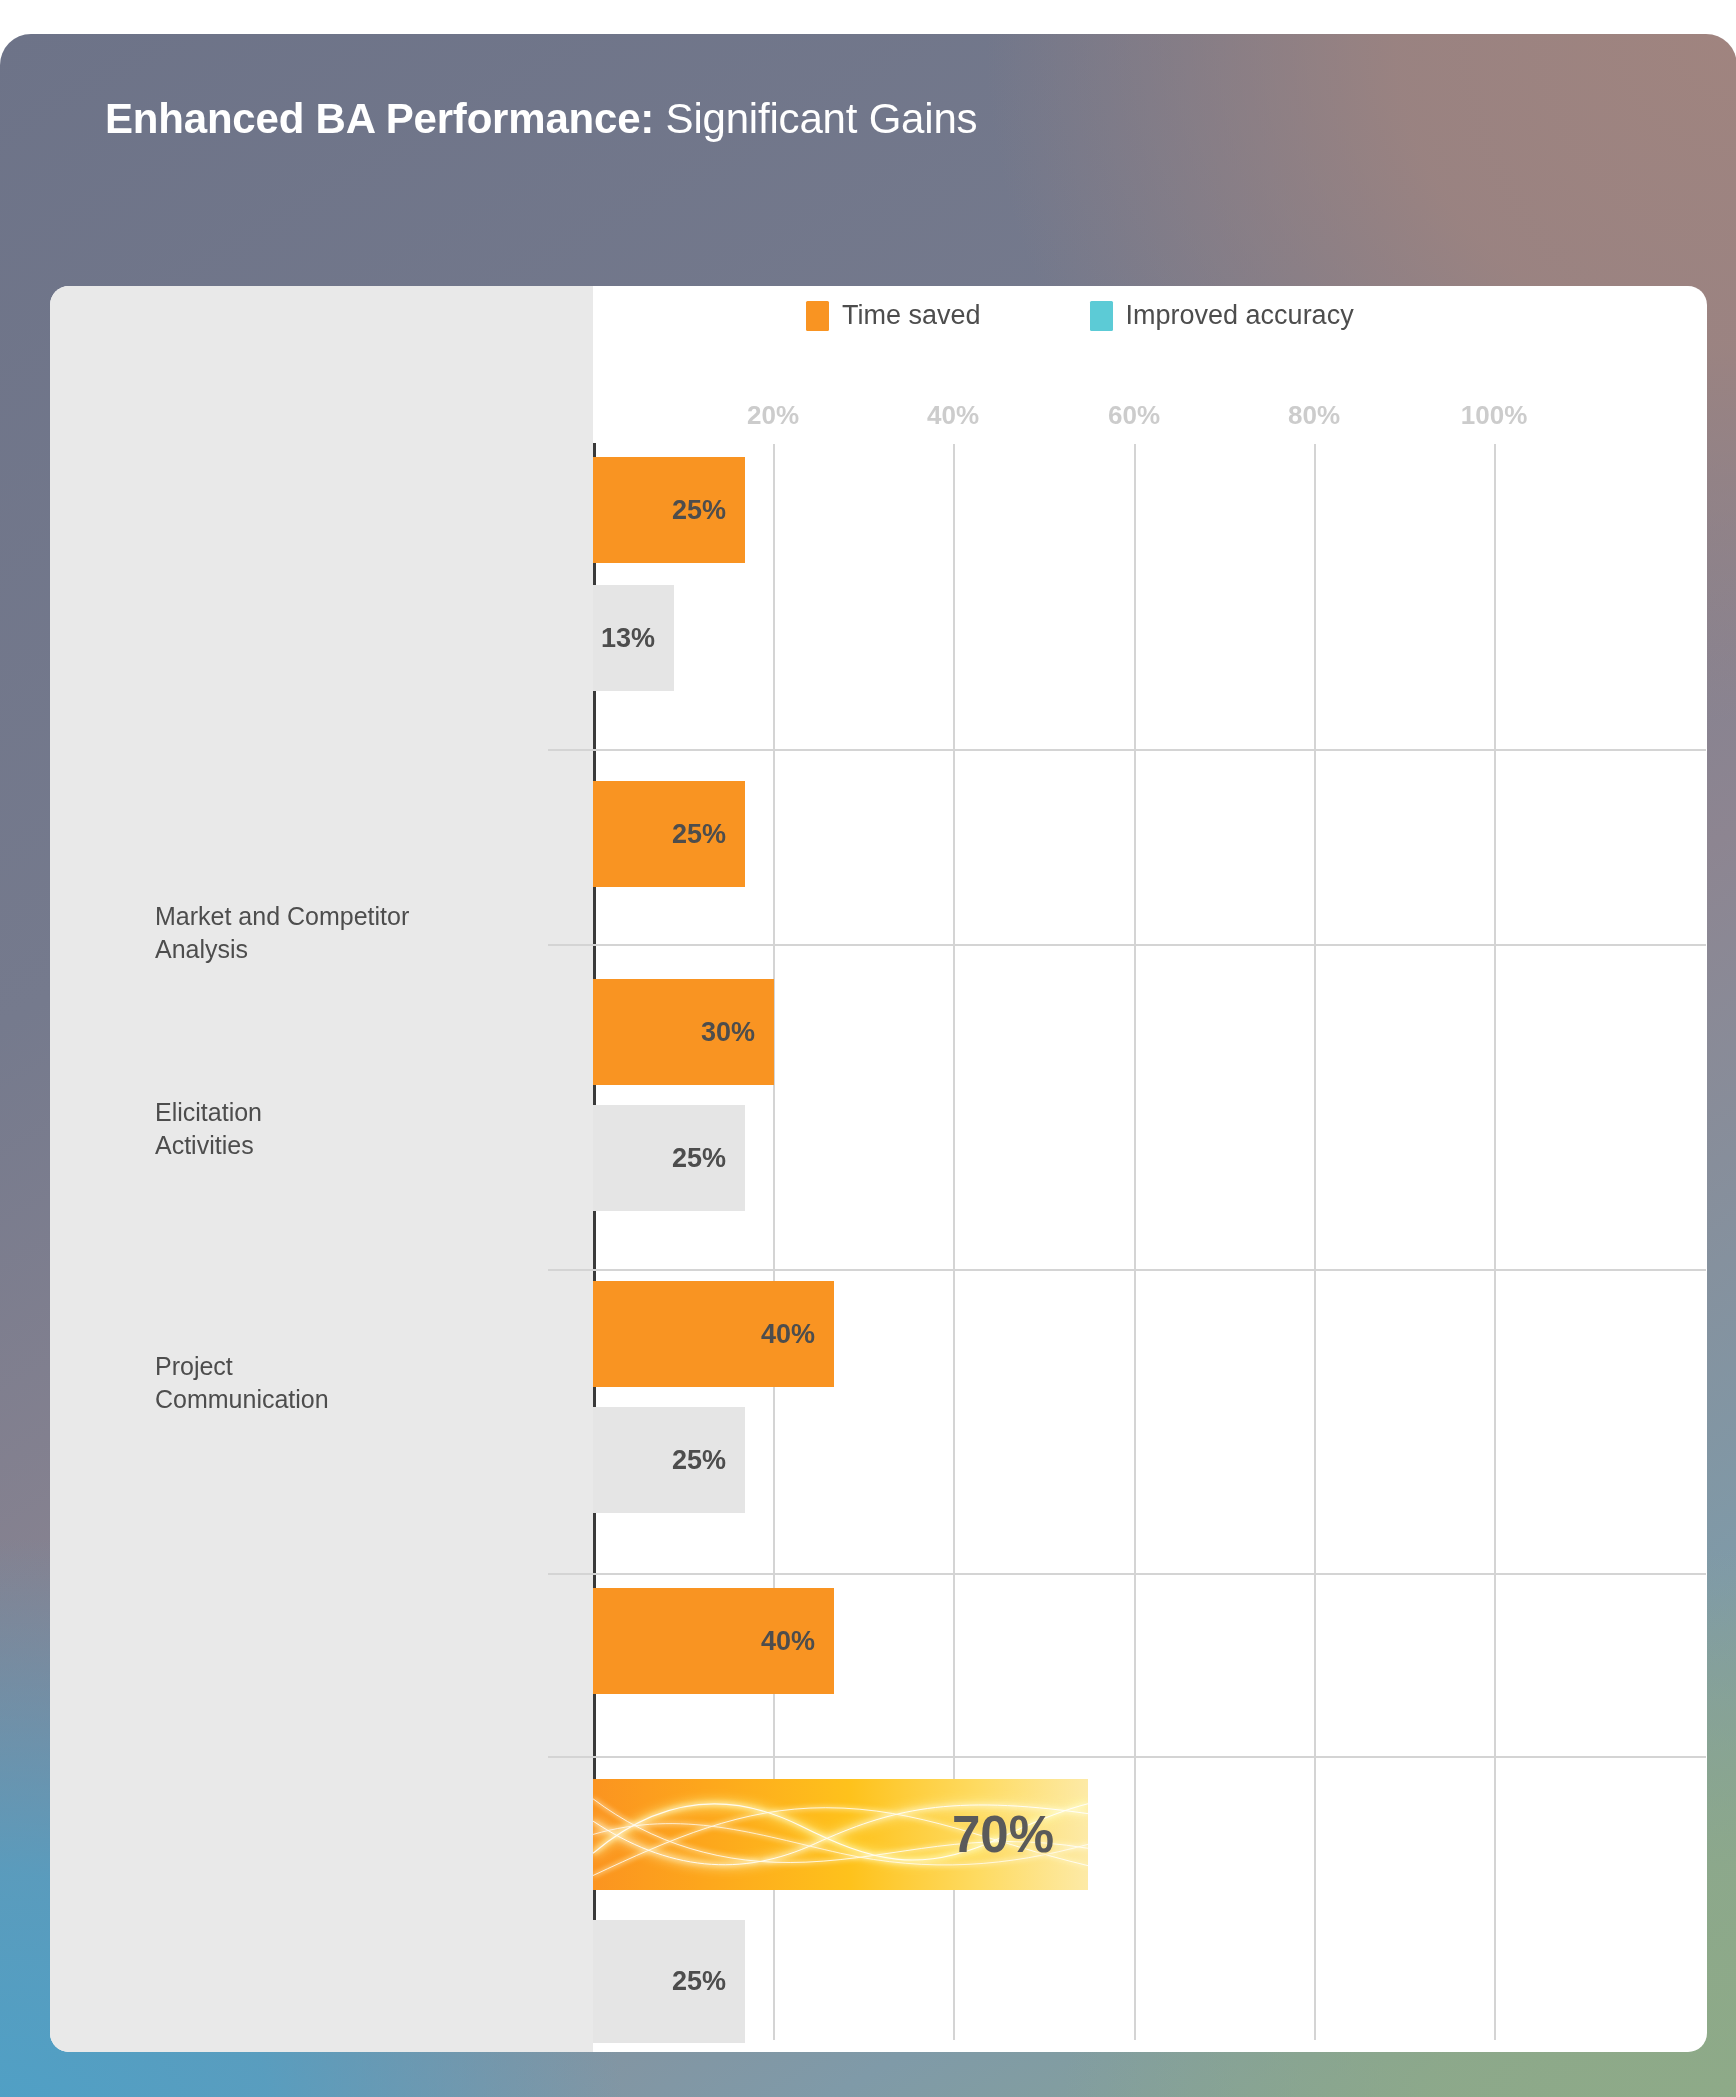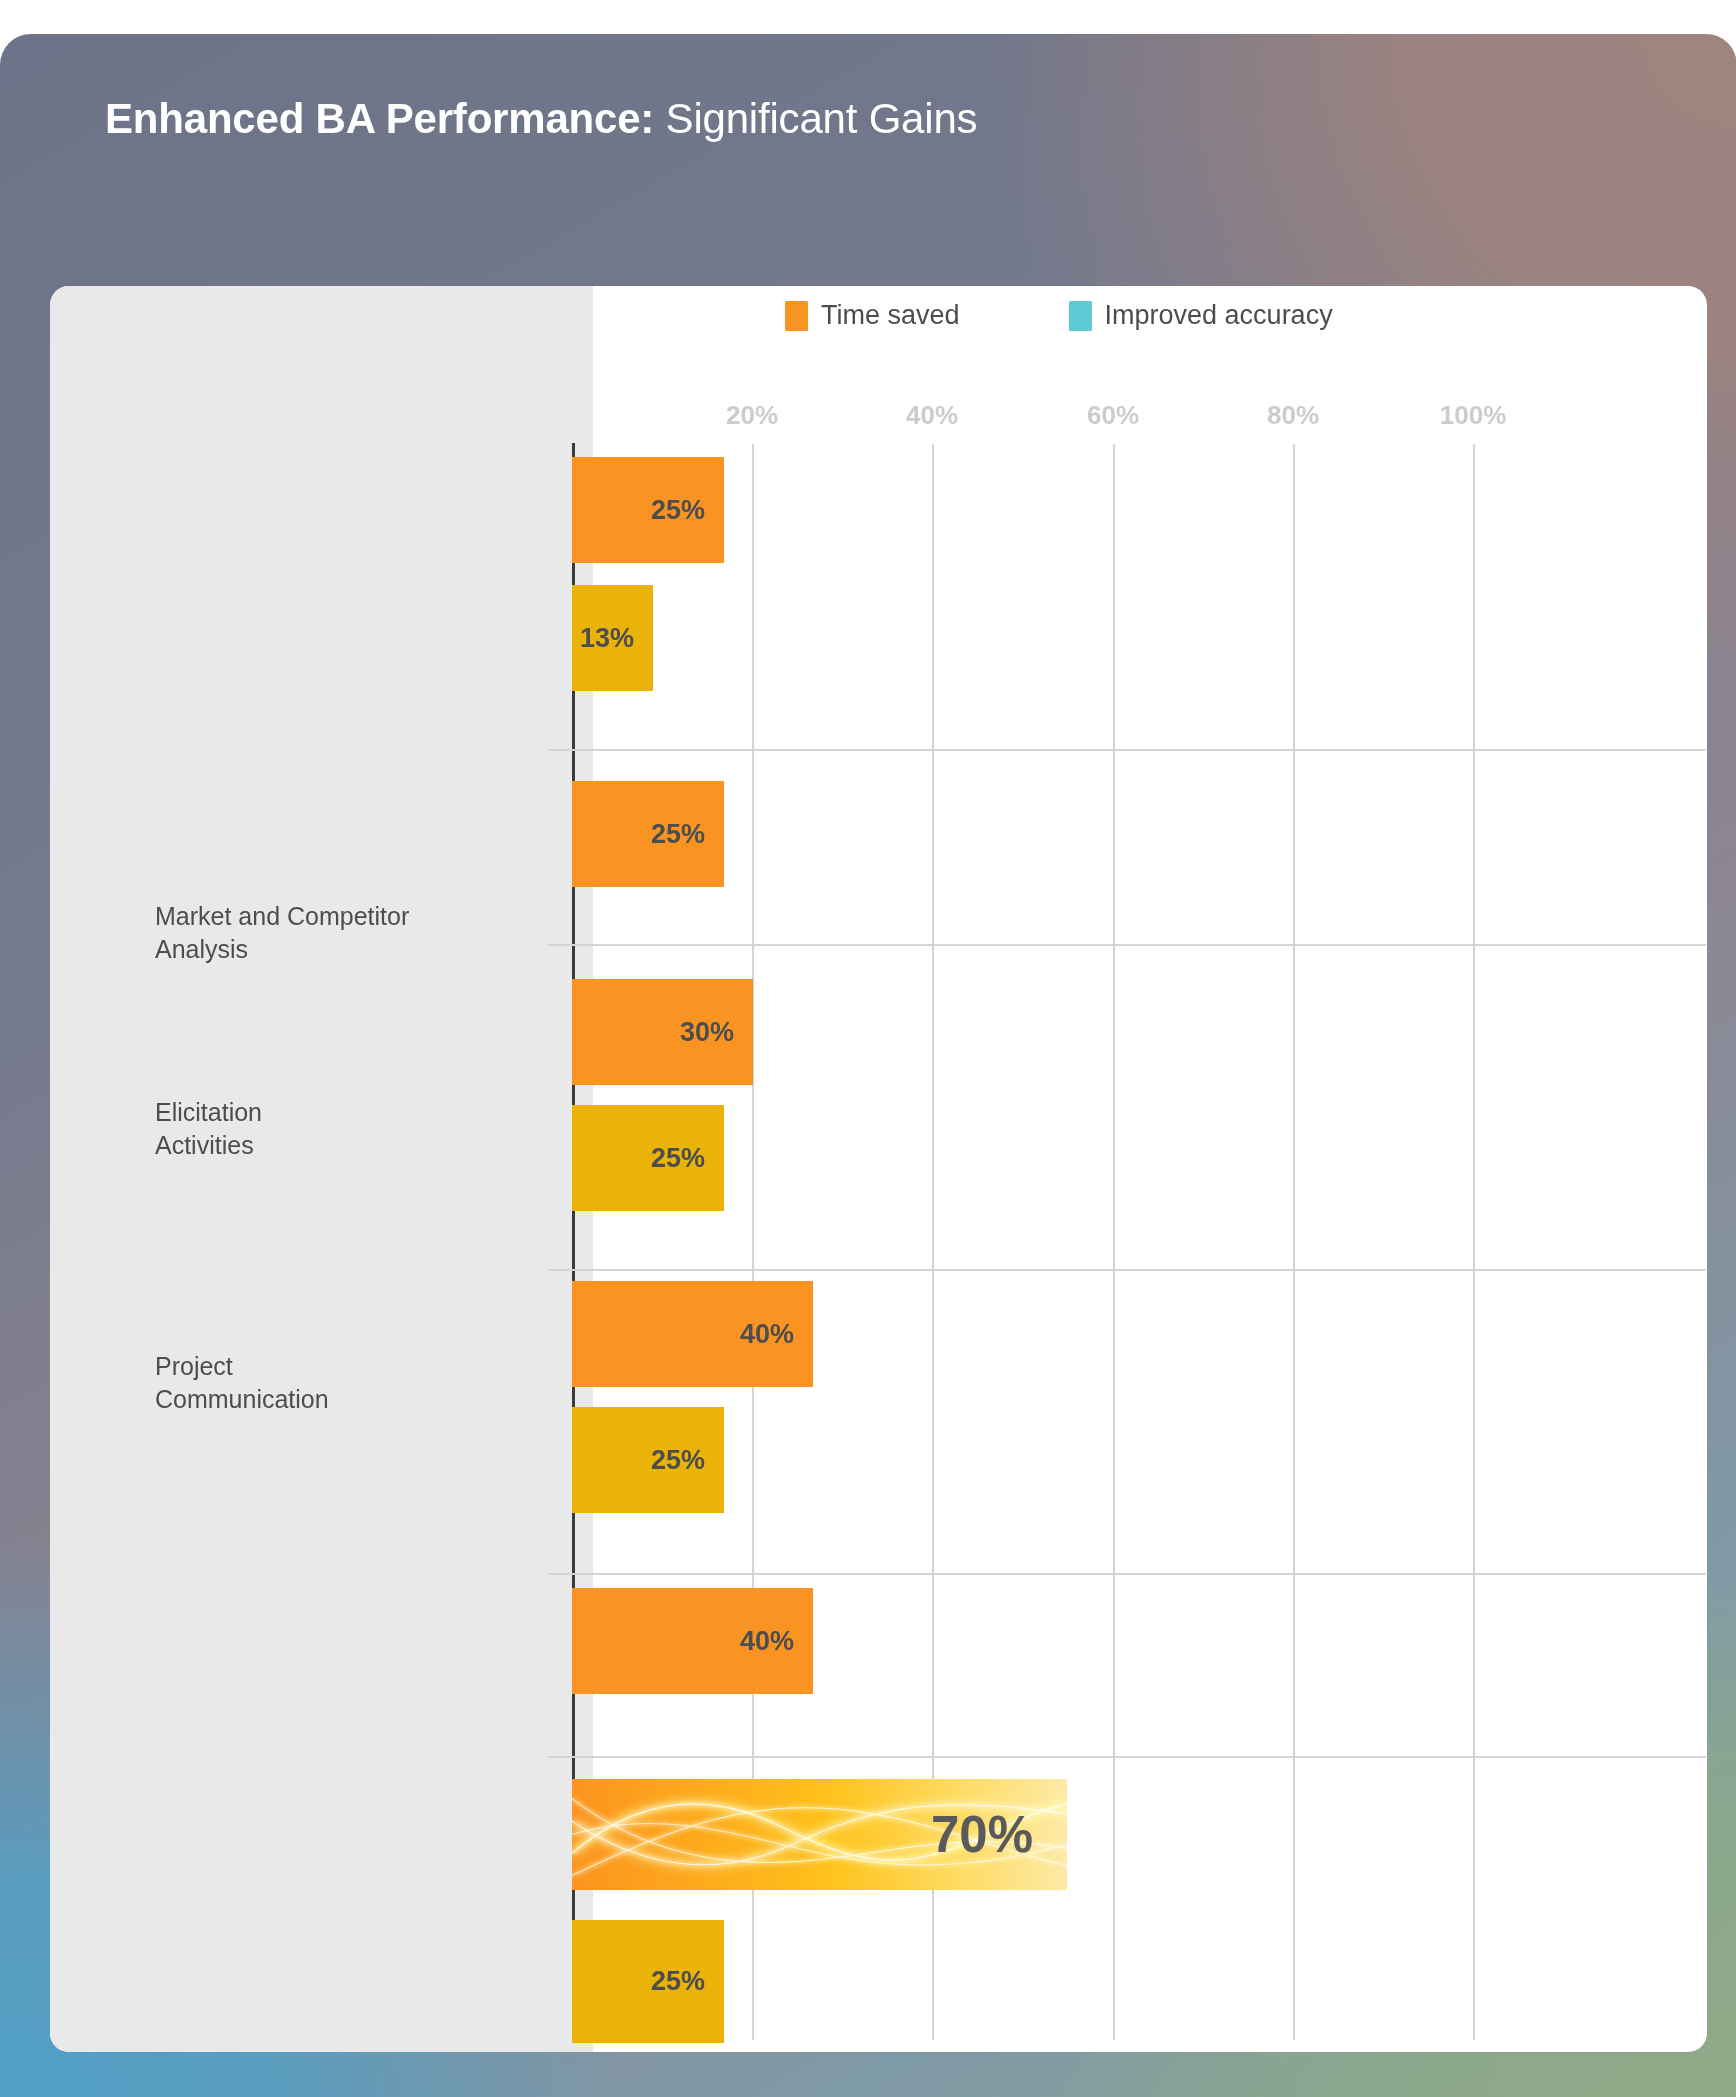--- a/index.html
+++ b/index.html
@@ -56,21 +56,21 @@
     position:absolute;
     left:0; top:0;
     width:543px;
     height:1766px;
     background:#e9e9e9;
   }
 
   
   #plot {
     position:absolute;
-    left:522px;
+    left:543px;
     top:0;
     width:1115px;
     height:1748px;
     text-decoration:underline;
   }
 
   .gridline {
     position:absolute;
     top:158px;
     width:1.5px;
@@ -137,21 +137,21 @@
     justify-content:flex-end;
   }
   .bar .val {
     color:#4d4d4d;
     font-size:27px;
     font-weight:600;
     padding-right:19px;
     white-space:nowrap;
   }
   .bar.orange { background:#f99422; }
-  .bar.cyan   { background:#eab308; }
+  .bar.cyan   { background:#e5e5e5; }
 
   
   .bar.hero {
     background:linear-gradient(90deg,#fb9420 0%,#fda61c 22%,#fec21c 52%,#fedb62 78%,#fde79a 100%);
     overflow:hidden;
   }
   .bar.hero .glow { position:absolute; inset:0; }
   .bar.hero .val {
     position:relative;
     z-index:3;

